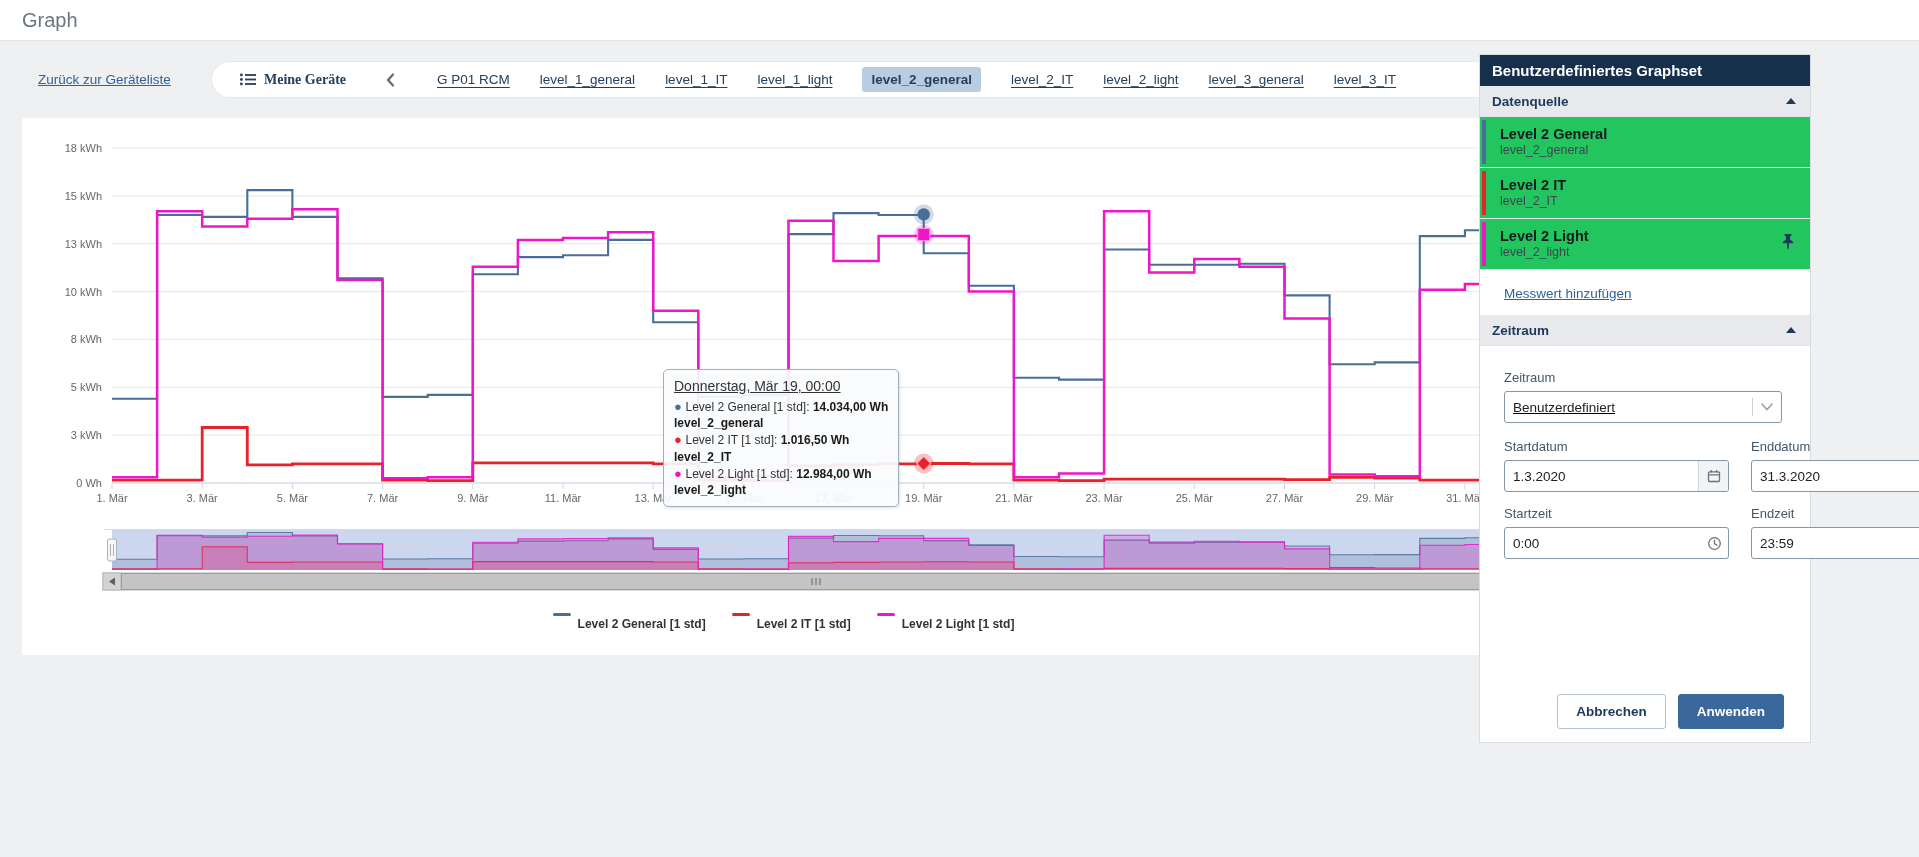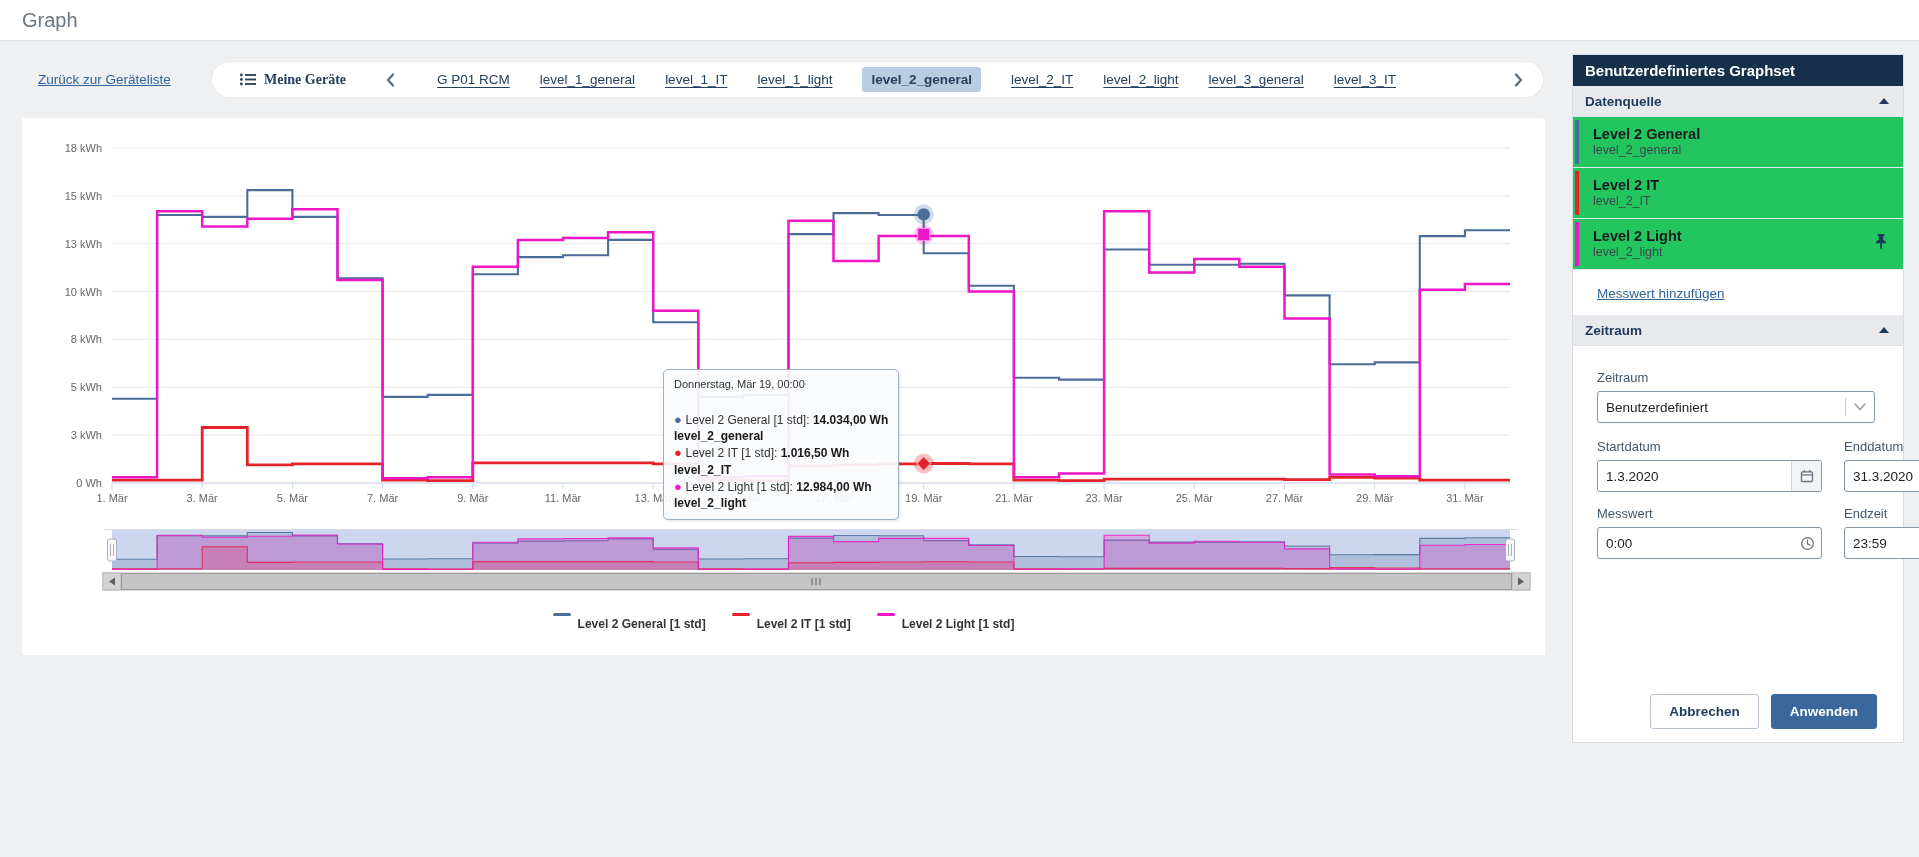--- a/index.html
+++ b/index.html
@@ -23,47 +23,47 @@
   .card{position:absolute;left:22px;top:118px;width:1523px;height:537px;background:#fff;border-radius:2px;}
   .card svg{position:absolute;left:0;top:0;}
   .legend{position:absolute;left:0;top:479px;width:100%;display:flex;justify-content:center;
     gap:26px;align-items:center;}
   .legend .li{display:flex;align-items:center;gap:7px;cursor:pointer;}
   .legend .sw{width:18px;height:3px;border-radius:2px;}
   .legend .lt{font-size:12px;color:#333;font-weight:700;margin-top:20px;}
   .tooltip{position:absolute;left:641px;top:251px;background:rgba(249,251,253,0.93);
     border:1px solid #9db0c4;border-radius:5px;padding:7px 10px 8px 10px;font-size:12px;
     color:#333;box-shadow:1px 1px 3px rgba(0,0,0,0.12);z-index:5;line-height:1.34;}
-  .tooltip .tt-title{font-size:11px;color:#333;margin-bottom:19px;}
+  .tooltip .tt-title{font-size:14px;color:#333;margin-bottom:2px;text-decoration:underline;}
   .tooltip .row1{white-space:nowrap;}
   .tooltip .blt{font-size:13px;}
   .tooltip b{color:#1a1a1a;}
   .tooltip .sub{font-weight:700;color:#1a1a1a;}
-  .panel{position:absolute;left:1573px;top:55px;width:330px;height:687px;background:#fff;
+  .panel{position:absolute;left:1480px;top:55px;width:330px;height:687px;background:#fff;
     box-shadow:0 0 0 1px #d8dce0;box-sizing:border-box;}
   .panel-h{height:31px;background:#16304c;color:#fff;font-size:15px;font-weight:700;
     display:flex;align-items:center;padding:0 12px;}
   .sect{height:30px;background:#e7e9ec;color:#1d3a5c;font-size:13.5px;font-weight:700;
     display:flex;align-items:center;justify-content:space-between;padding:0 14px 0 12px;
     cursor:pointer;border-bottom:1px solid #dfe2e6;}
   .caret-up{width:0;height:0;border-left:5px solid transparent;border-right:5px solid transparent;
     border-bottom:6px solid #1d3a5c;}
   .ds-item{position:relative;display:flex;align-items:center;height:50px;background:#22c55e;
     border-bottom:1px solid #e8ebee;cursor:pointer;}
   .ds-item .bar{position:absolute;left:2px;top:3px;bottom:3px;width:4px;}
   .ds-item .txt{margin-left:20px;}
   .ds-item .t{font-size:14.5px;font-weight:700;color:#161b20;line-height:1.25;}
   .ds-item .s{font-size:12.5px;color:#3c4650;line-height:1.25;}
   .ds-item .pin{position:absolute;right:14px;top:14px;}
   a.addlink{display:inline-block;margin:16px 8px 14px 24px;font-size:13.5px;color:#2f6399;
     text-decoration:underline;cursor:pointer;}
   .form{padding:24px 28px 0 24px;}
   .flabel{font-size:13px;color:#42576b;margin:0 0 6px 0;}
   .selectbox{display:flex;align-items:center;height:30px;border:1px solid #8796a3;border-radius:3px;
-    background:#fff;padding:0 8px;cursor:pointer;}
+    background:#fff;padding:0 8px;cursor:pointer;text-decoration:underline;}
   .selectbox .val{flex:1;font-size:13.5px;color:#222;}
   .selectbox .div{width:1px;height:18px;background:#c9d1d8;margin-right:8px;}
   .grid2{display:grid;grid-template-columns:1fr 1fr;column-gap:22px;margin-top:16px;}
   .inp{display:flex;align-items:center;height:30px;border:1px solid #8796a3;border-radius:3px;
     background:#fff;overflow:hidden;}
   .inp input{flex:1;border:0;outline:0;min-width:0;padding:0 8px;font-size:13.5px;color:#222;
     font-family:inherit;background:transparent;}
   .icbox{width:29px;align-self:stretch;display:flex;align-items:center;justify-content:center;
     border-left:1px solid #cfd6db;background:#f2f3f5;cursor:pointer;}
   .icplain{width:28px;display:flex;align-items:center;justify-content:center;cursor:pointer;}
@@ -303,21 +303,21 @@
         </div>
       </div>
       <div>
         <div class="flabel">Enddatum</div>
         <div class="inp">
           <input value="31.3.2020" style="">
 
         </div>
       </div>
       <div style="margin-top:14px;">
-        <div class="flabel">Messwert</div>
+        <div class="flabel">Startzeit</div>
         <div class="inp">
           <input value="0:00" style="">
           <span class="icplain">
             <svg width="15" height="15" viewBox="0 0 15 15">
               <circle cx="7.5" cy="7.5" r="5.8" fill="none" stroke="#68737e" stroke-width="1.3"></circle>
               <path d="M7.5 4.2v3.5l2.4 1.4" fill="none" stroke="#68737e" stroke-width="1.3" stroke-linecap="round"></path>
             </svg>
           </span>
         </div>
       </div>

